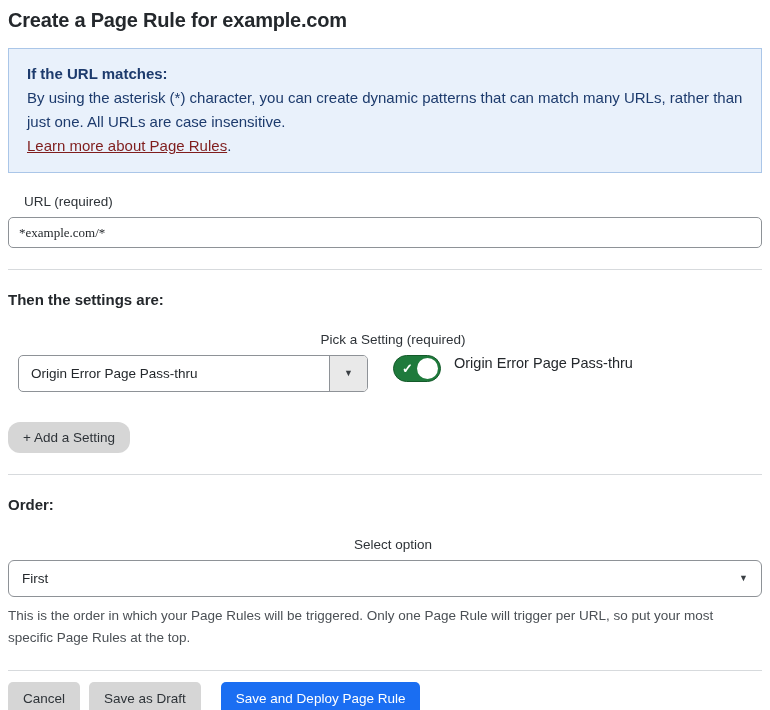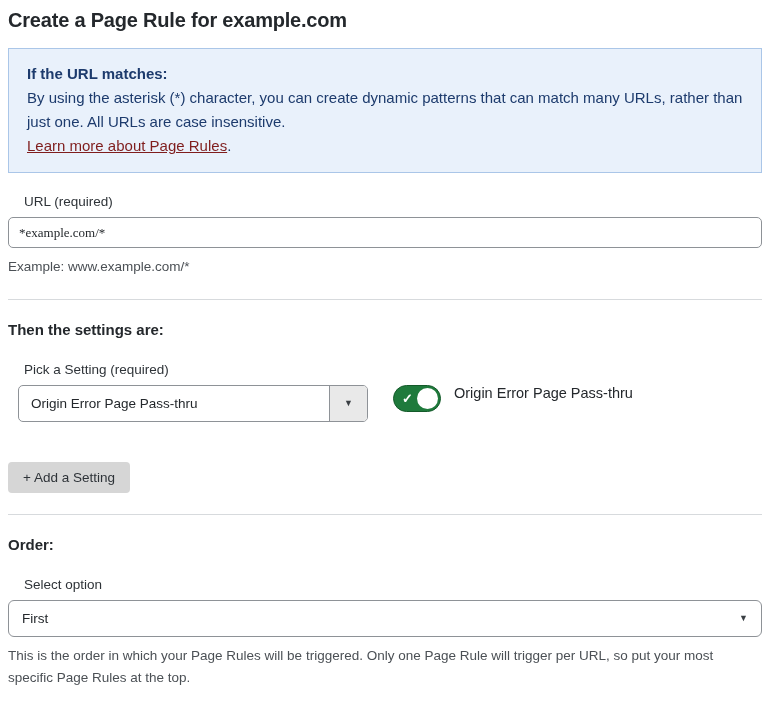--- a/index.html
+++ b/index.html
@@ -72,21 +72,21 @@
     margin: 21px 0 0 0;
   }
 
   .section-heading {
     font-size: 15px;
     font-weight: 700;
     color: #24282c;
     margin: 21px 0 0 0;
   }
 
-  .setting-label { margin-top: 24px; }
+  .setting-label { margin-top: 24px; text-align: center; }
 
   .setting-row {
     display: flex;
     align-items: flex-start;
     margin-top: 0;
     margin-left: 10px;
   }
 
   .select-control {
     width: 350px;
@@ -153,24 +153,24 @@
   }
 
   .toggle-label {
     margin-left: 13px;
     font-size: 14.5px;
     color: #24282c;
   }
 
   .add-setting-btn {
     display: inline-block;
-    margin-top: 40px;
+    margin-top: 30px;
     background: #d6d6d6;
     border: none;
-    border-radius: 4px;
+    border-radius: 12px;
     height: 31px;
     padding: 0 15px;
     font-size: 13.5px;
     font-family: "Liberation Sans", sans-serif;
     color: #2e3338;
     cursor: pointer;
   }
 
   .order-select {
     width: 100%;
@@ -223,21 +223,20 @@
   <h1 class="page-title">Create a Page Rule for example.com</h1>
 
   <div class="info-box">
     <div class="info-heading">If the URL matches:</div>
     <div>By using the asterisk (*) character, you can create dynamic patterns that can match many URLs, rather than just one. All URLs are case insensitive.</div>
     <div><a class="info-link">Learn more about Page Rules</a><span>.</span></div>
   </div>
 
   <div class="field-label mt-url">URL (required)</div>
   <input class="text-input" type="text" value="*example.com/*" style="">
-  <div class="help-text">Example: www.example.com/*</div>
 
   <hr class="divider">
 
   <h2 class="section-heading">Then the settings are:</h2>
 
   <div class="field-label setting-label">Pick a Setting (required)</div>
 
   <div class="setting-row">
     <div class="select-control">
       <div class="select-value">Origin Error Page Pass-thru</div>

